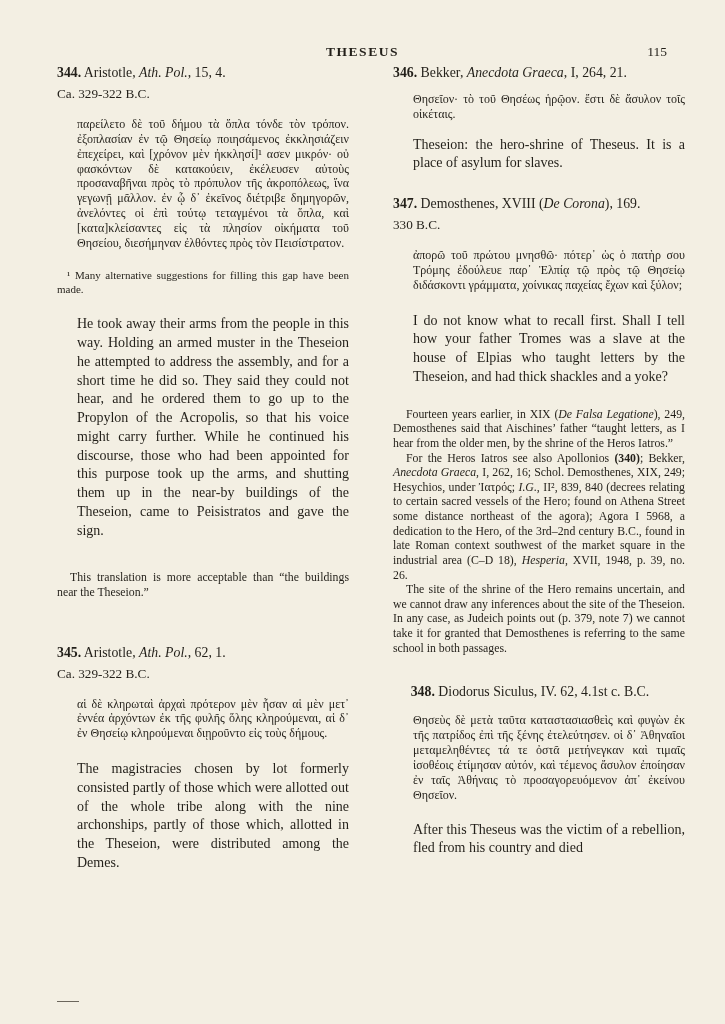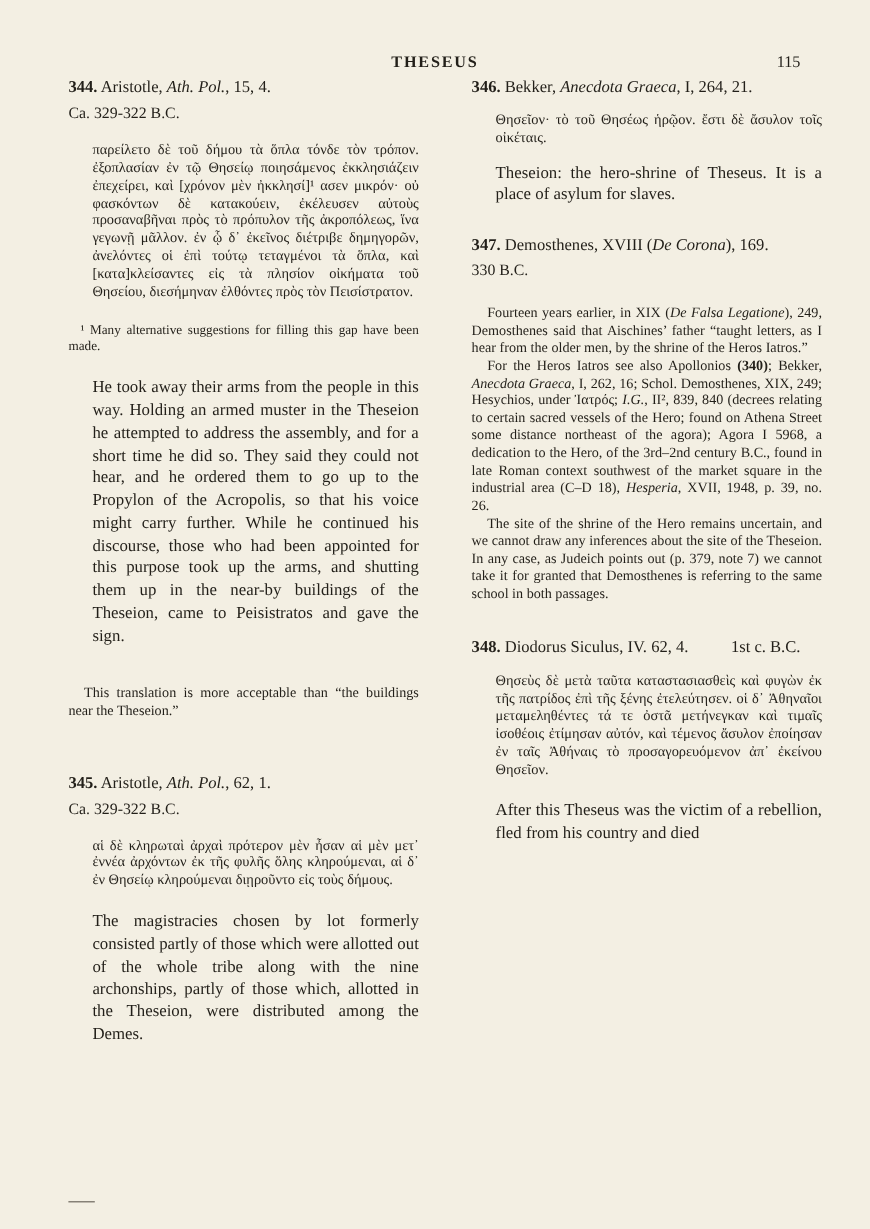--- a/index.html
+++ b/index.html
@@ -16,21 +16,21 @@
   .running-title {
     position:absolute; left:0; right:0; text-align:center;
     font-weight:700; font-size:13.5px; letter-spacing:1.5px;
   }
   .page-number { position:absolute; right:58px; top:0; font-size:13.5px; }
 
   .columns { position:absolute; top:64px; left:57px; width:628px; display:flex; gap:44px; }
   .col { width:298px; }
 
   .entry-heading { font-size:13.8px; line-height:1.3; font-weight:400; }
-  .entry-heading.flex { display:flex; justify-content:space-between; }
+  .entry-heading.flex { display:flex; justify-content:center; }
   .entry-num { font-weight:700; }
   .inline-date { padding-right:18px; white-space:nowrap; }
   .entry-date { text-align:left; padding-right:44px; font-size:13.2px; margin-top:4px; }
 
   .quote { margin-left:20px; }
   .greek { font-size:12px; line-height:1.24; text-align:justify; margin-top:15px; }
   .translation { font-size:14px; line-height:1.34; text-align:justify; margin-top:19px; }
   .footnote { font-size:11px; line-height:1.3; text-align:justify; margin-top:17px; text-indent:10px; }
   .notes { margin-top:30px;font-family:Liberation Serif, serif; }
   .note { font-size:11.8px; line-height:1.24; text-align:justify; text-indent:13px; }
@@ -84,20 +84,22 @@
 
       <article class="entry" id="entry-346">
         <h2 class="entry-heading"><span class="entry-num">346.</span> <span class="entry-source"><span>Bekker, </span><span style="font-style: italic;">Anecdota Graeca</span><span>, I, 264, 21.</span></span></h2>
         <p class="greek quote" lang="grc">Θησεῖον· τὸ τοῦ Θησέως ἡρῷον. ἔστι δὲ ἄσυλον τοῖς οἰκέταις.</p>
         <p class="translation quote">Theseion: the hero-shrine of Theseus. It is a place of asylum for slaves.</p>
       </article>
 
       <article class="entry" id="entry-347">
         <h2 class="entry-heading"><span class="entry-num">347.</span> <span class="entry-source"><span>Demosthenes, XVIII (</span><span style="font-style: italic;">De Corona</span><span>), 169.</span></span></h2>
         <div class="entry-date">330 B.C.</div>
+        <p class="greek quote" lang="grc">ἀπορῶ τοῦ πρώτου μνησθῶ· πότερ᾽ ὡς ὁ πατὴρ σου Τρόμης ἐδούλευε παρ᾽ Ἐλπίᾳ τῷ πρὸς τῷ Θησείῳ διδάσκοντι γράμματα, χοίνικας παχείας ἔχων καὶ ξύλον;</p>
+        <p class="translation quote">I do not know what to recall first. Shall I tell how your father Tromes was a slave at the house of Elpias who taught letters by the Theseion, and had thick shackles and a yoke?</p>
         <div class="notes">
           <p class="note"><span>Fourteen years earlier, in XIX (</span><span style="font-style: italic;">De Falsa Legatione</span><span>), 249, Demosthenes said that Aischines’ father “taught letters, as I hear from the older men, by the shrine of the Heros Iatros.”</span></p>
           <p class="note"><span>For the Heros Iatros see also Apollonios </span><span style="font-weight: bold;">(340)</span><span>; Bekker, </span><span style="font-style: italic;">Anecdota Graeca</span><span>, I, 262, 16; Schol. Demosthenes, XIX, 249; Hesychios, under Ἰατρός; </span><span style="font-style: italic;">I.G.</span><span>, II², 839, 840 (decrees relating to certain sacred vessels of the Hero; found on Athena Street some distance northeast of the agora); Agora I 5968, a dedication to the Hero, of the 3rd–2nd century B.C., found in late Roman context southwest of the market square in the industrial area (C–D 18), </span><span style="font-style: italic;">Hesperia</span><span>, XVII, 1948, p. 39, no. 26.</span></p>
           <p class="note"><span>The site of the shrine of the Hero remains uncertain, and we cannot draw any inferences about the site of the Theseion. In any case, as Judeich points out (p. 379, note 7) we cannot take it for granted that Demosthenes is referring to the same school in both passages.</span></p>
         </div>
       </article>
 
       <article class="entry" id="entry-348">
         <h2 class="entry-heading flex">
             <span><span class="entry-num">348.</span> <span class="entry-source"><span>Diodorus Siculus, IV. 62, 4.</span></span></span>

